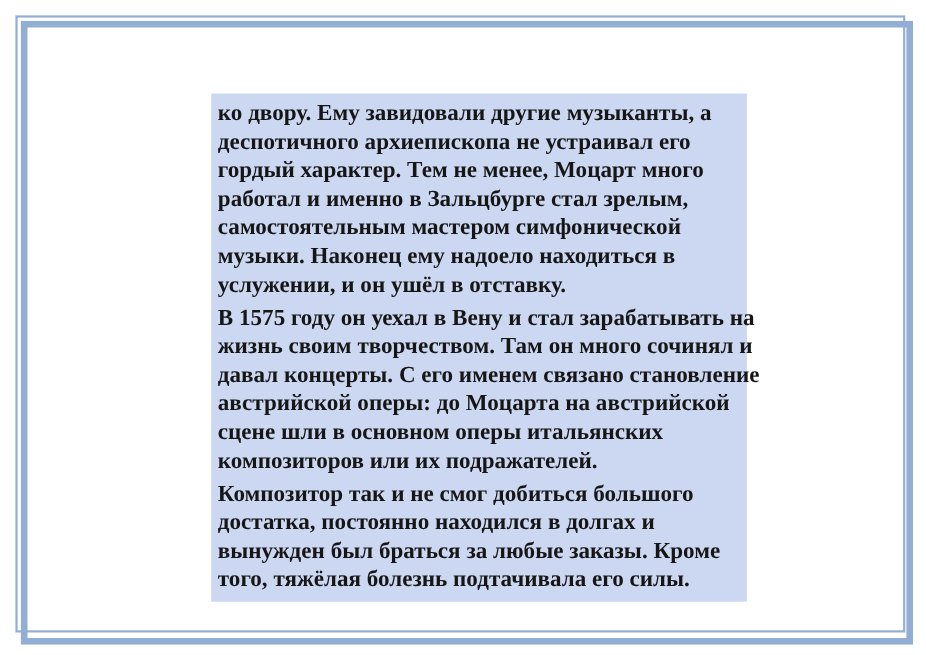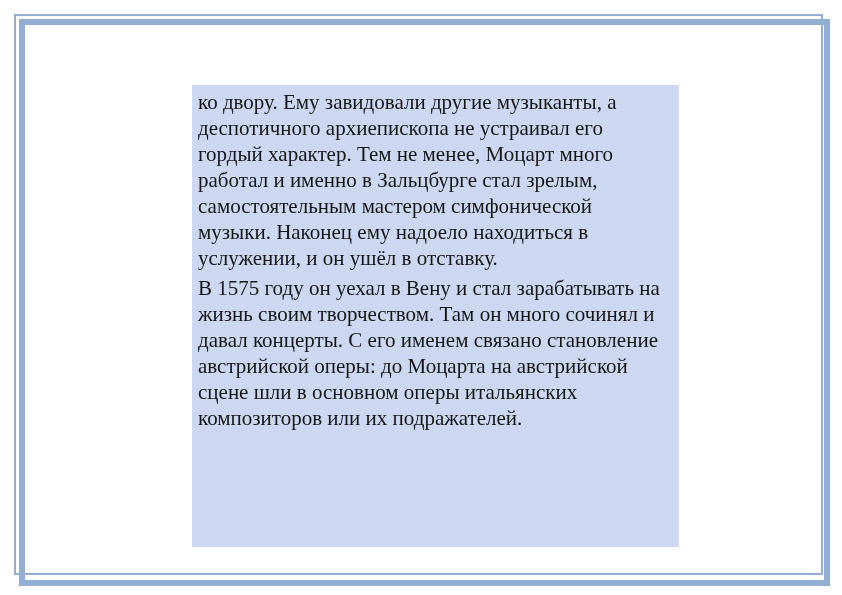--- a/index.html
+++ b/index.html
@@ -40,20 +40,21 @@
     top: 85px;
     width: 487px;
     height: 462px;
     background: #ccd7f1;
     box-sizing: border-box;
     padding: 4px 0 12px 6px;
     overflow: visible;
     color: #161616;
     font-size: 21px;
     line-height: 26px;
+    font-weight: bold;
   }
   .text-block .para {
     margin: 0 0 4px 0;
     white-space: pre;      
   }
 </style>
 </head>
 <body>
 
 <div class="slide">
@@ -67,14 +68,18 @@
 работал и именно в Зальцбурге стал зрелым,
 самостоятельным мастером симфонической
 музыки. Наконец ему надоело находиться в
 услужении, и он ушёл в отставку.</div>
     <div class="para">В 1575 году он уехал в Вену и стал зарабатывать на
 жизнь своим творчеством. Там он много сочинял и
 давал концерты. С его именем связано становление
 австрийской оперы: до Моцарта на австрийской
 сцене шли в основном оперы итальянских
 композиторов или их подражателей.</div>
+    <div class="para">Композитор так и не смог добиться большого
+достатка, постоянно находился в долгах и
+вынужден был браться за любые заказы. Кроме
+того, тяжёлая болезнь подтачивала его силы.</div>
   </div>
 </div>
 
 </body></html>

